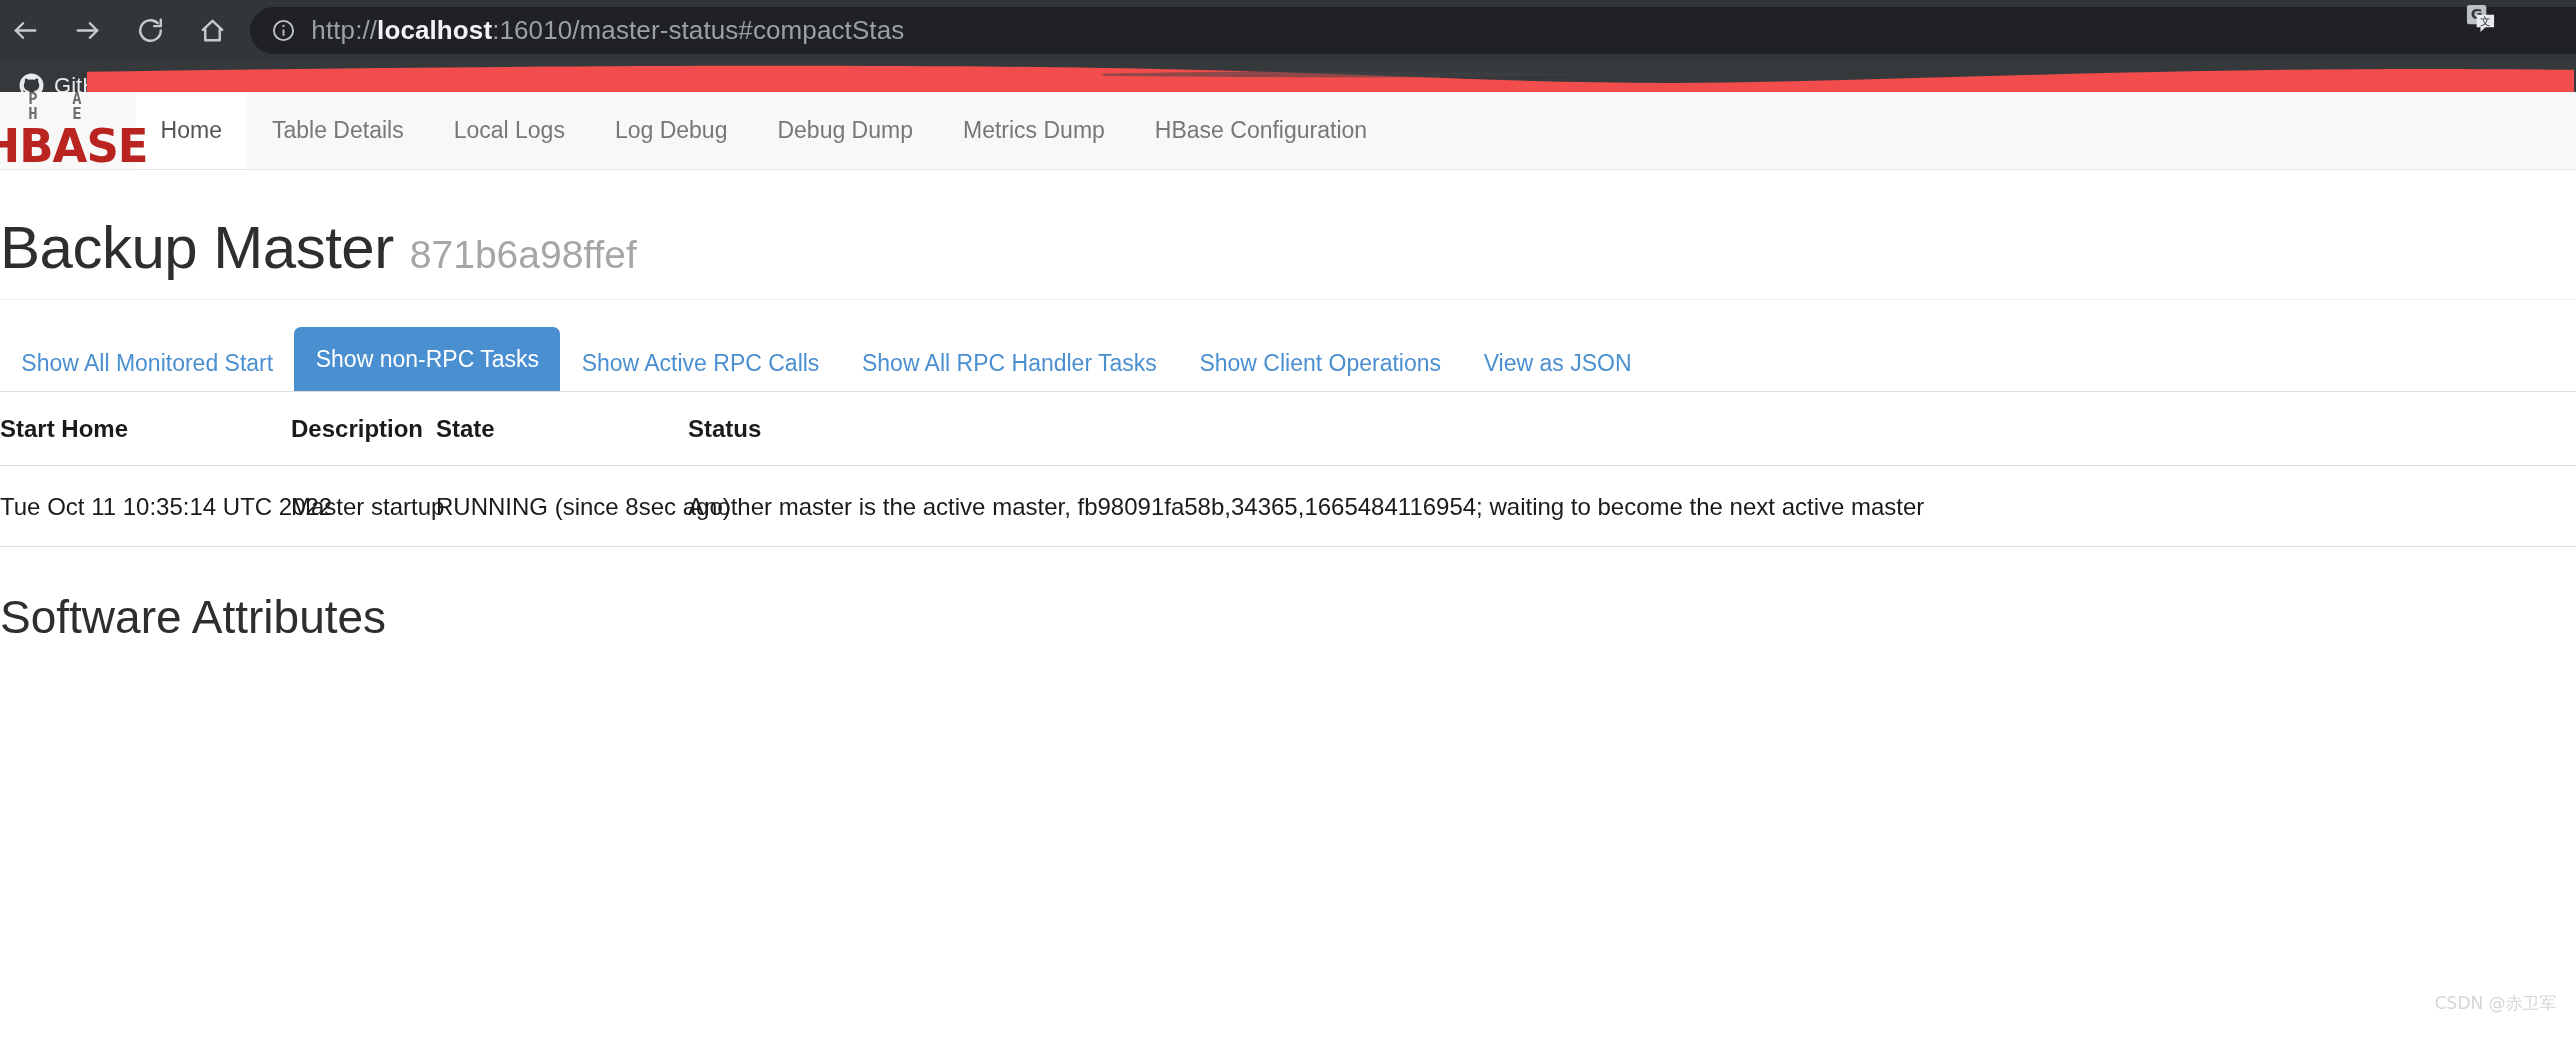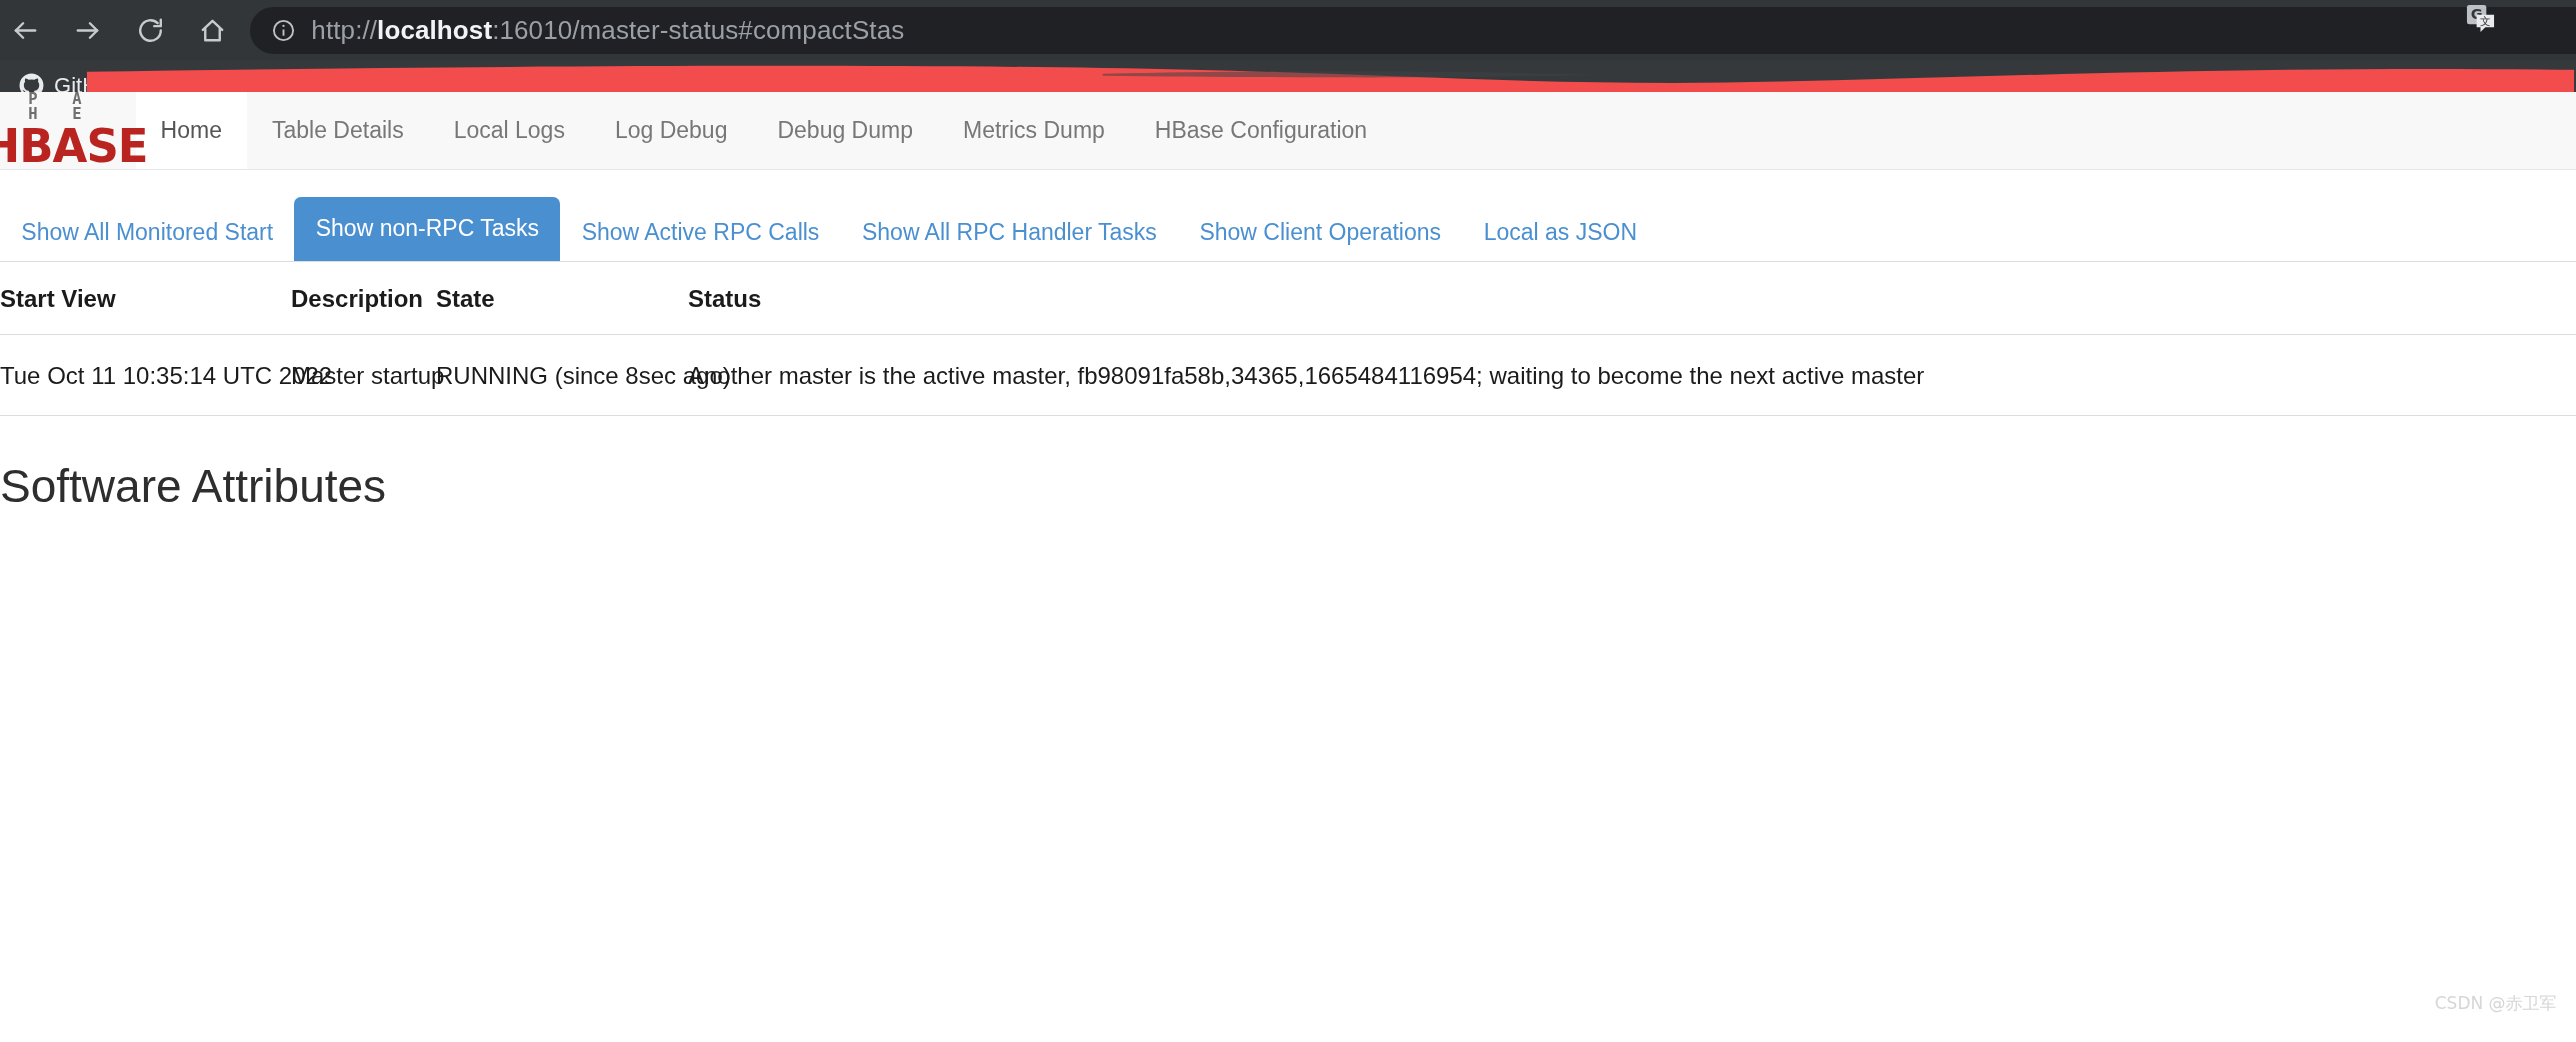--- a/index.html
+++ b/index.html
@@ -359,36 +359,42 @@
       <a class="nav-item">Local Logs</a>
       <a class="nav-item">Log Debug</a>
       <a class="nav-item">Debug Dump</a>
       <a class="nav-item">Metrics Dump</a>
       <a class="nav-item">HBase Configuration</a>
     </div>
   </div>
 
   <div class="container">
 
+    <div class="page-header">
+      <h1 class="title">
+        <span>Backup Master</span>
+        <span class="small">871b6a98ffef</span>
+      </h1>
+    </div>
 
 
 
     <div class="tabs">
       <a class="tab">Show All Monitored Start</a>
       <a class="tab active">Show non-RPC Tasks</a>
       <a class="tab">Show Active RPC Calls</a>
       <a class="tab">Show All RPC Handler Tasks</a>
       <a class="tab">Show Client Operations</a>
-      <a class="tab">Local as JSON</a>
+      <a class="tab">View as JSON</a>
     </div>
 
     <table class="tasks">
       <thead>
         <tr>
-          <th class="col-start">Start View</th>
+          <th class="col-start">Start Home</th>
           <th class="col-desc">Description</th>
           <th class="col-state">State</th>
           <th class="col-status">Status</th>
         </tr>
       </thead>
       <tbody>
         <tr>
           <td>Tue Oct 11 10:35:14 UTC 2022</td>
           <td>Master startup</td>
           <td>RUNNING (since 8sec ago)</td>

